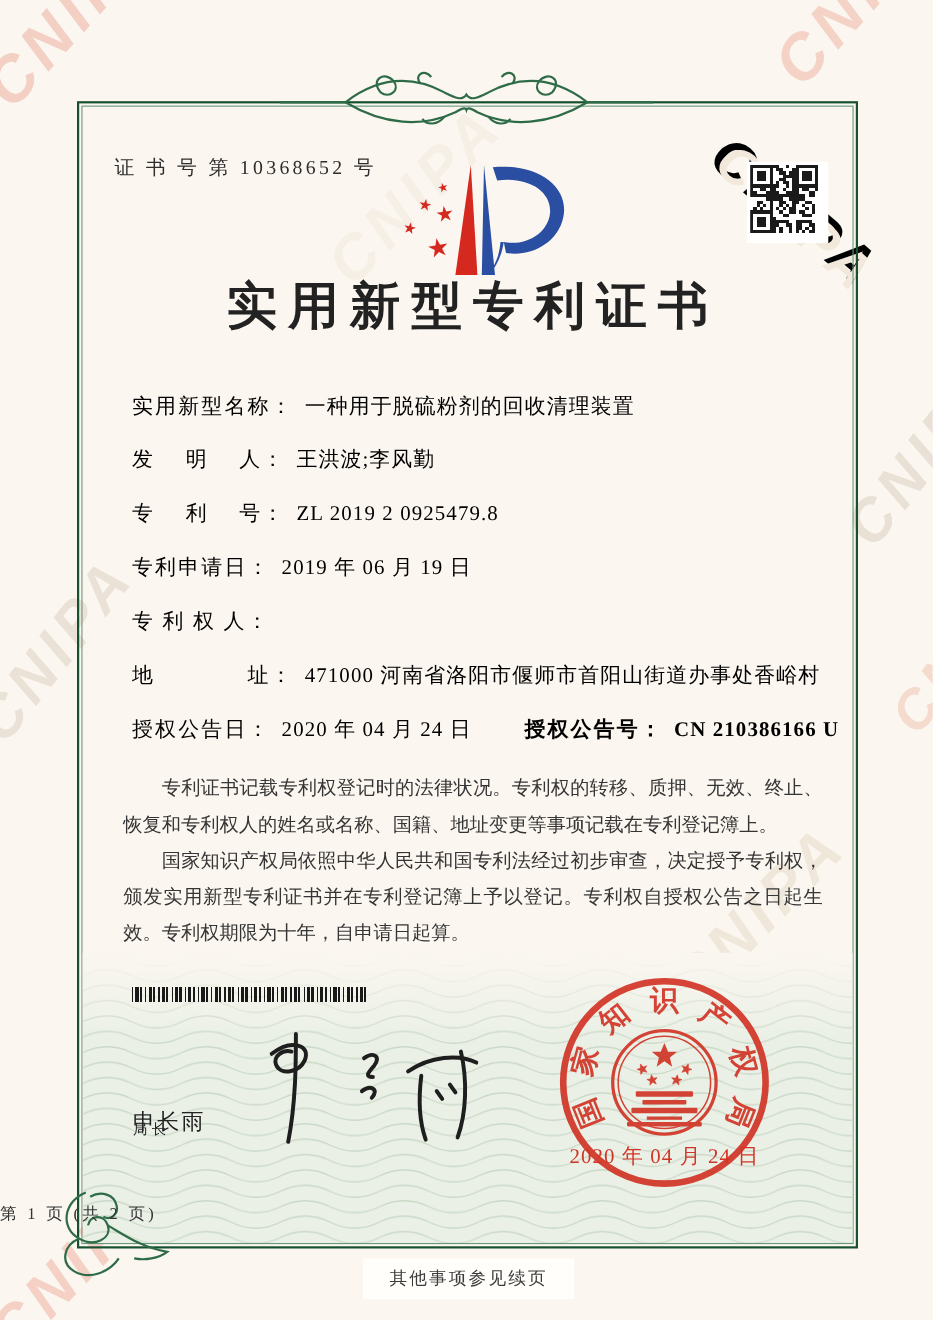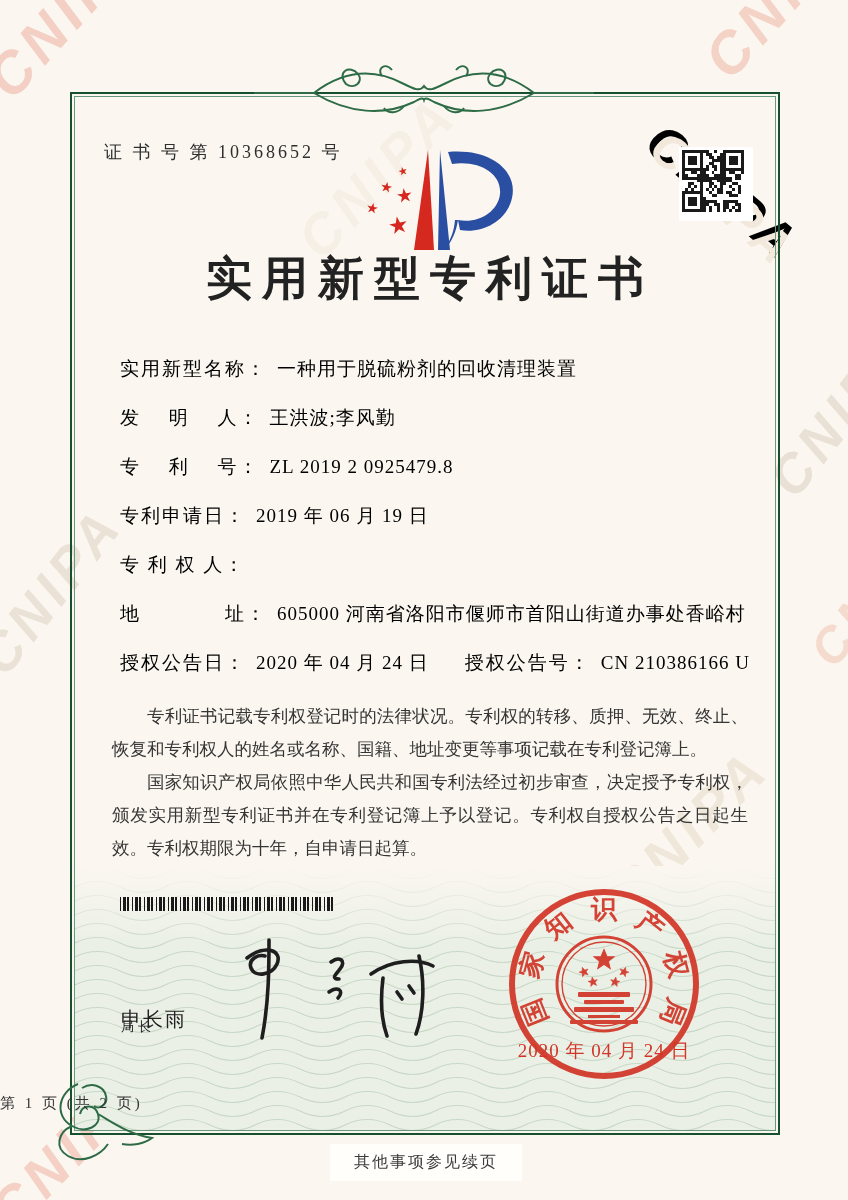--- a/index.html
+++ b/index.html
@@ -30,21 +30,21 @@
 
   
   .logo{position:absolute;left:352px;top:138px;width:170px;height:118px;}
   .logo .star{position:absolute;color:#d5281e;line-height:1;}
 
   
   .fields{position:absolute;left:120px;top:356px;width:640px;font-size:19px;color:#000000;}
   .frow{display:flex;align-items:baseline;height:49px;white-space:pre;}
   .flabel{letter-spacing:2px;}
   .fvalue{margin-left:10px;letter-spacing:1px;}
-  .fpair2{margin-left:36px;display:flex;align-items:baseline;white-space:pre;}
+  .fpair2{margin-left:48px;display:flex;align-items:baseline;white-space:pre;font-weight:bold;}
 
   
   .bodytext{position:absolute;left:112px;top:700px;width:636px;
             font-size:17.5px;line-height:33px;color:#353535;text-align:justify;}
   .bodytext p{margin:0;text-indent:2em;}
 
   
   .barcode{position:absolute;left:120px;top:897px;}
 
   
@@ -316,21 +316,21 @@
     </div>
     <div class="frow">
       <span class="flabel">专利申请日：</span>
       <span class="fvalue">2019 年 06 月 19 日</span>
     </div>
     <div class="frow">
       <span class="flabel">专 利 权 人：</span>
     </div>
     <div class="frow">
       <span class="flabel">地　　　　址：</span>
-      <span class="fvalue">605000 河南省洛阳市偃师市首阳山街道办事处香峪村</span>
+      <span class="fvalue">471000 河南省洛阳市偃师市首阳山街道办事处香峪村</span>
     </div>
     <div class="frow">
       <span class="flabel">授权公告日：</span>
       <span class="fvalue">2020 年 04 月 24 日</span>
       <span class="fpair2">
         <span class="flabel">授权公告号：</span>
         <span class="fvalue">CN 210386166 U</span>
       </span>
     </div>
   </div>

